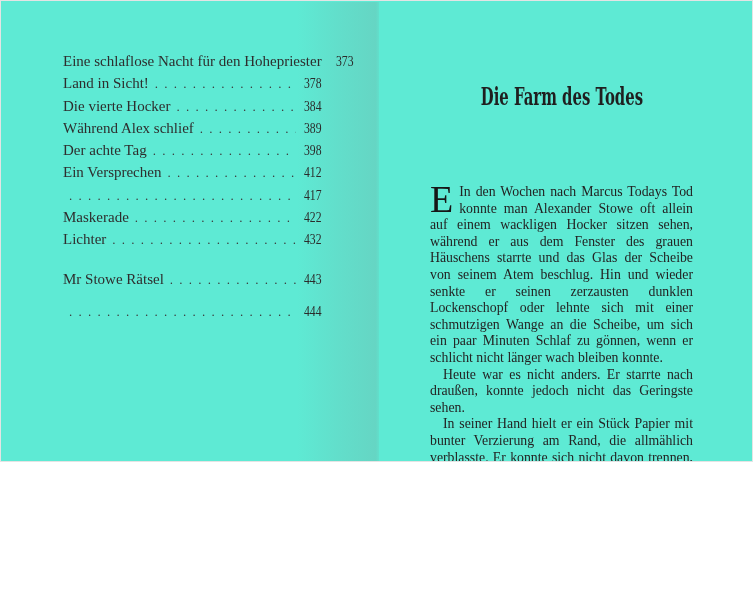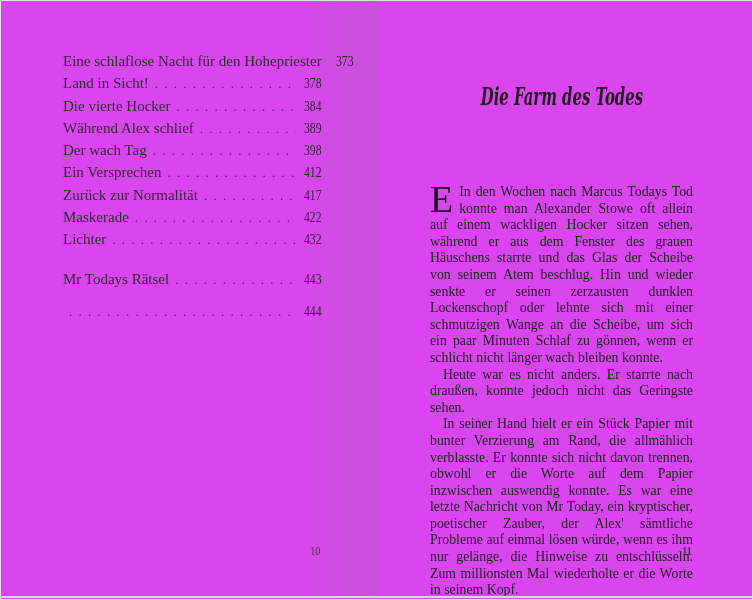--- a/index.html
+++ b/index.html
@@ -1,22 +1,22 @@
 <!DOCTYPE html>
 <html lang="de"><head>
 <meta charset="utf-8">
 <style>
   html, body { margin: 0; padding: 0; background: #ffffff; }
   * { box-sizing: border-box; }
 
   .scan {
     position: relative;
     width: 753px;
-    height: 600px;
-    background: #d946ef;
+    height: 462px;
+    background: #5eead4;
     border: 1px solid #e4e4e4;
     overflow: hidden;
     font-family: "Liberation Serif", serif;
   }
 
   
   .gutter {
     position: absolute;
     left: 296px;
     top: 1px;
@@ -95,21 +95,20 @@
   .page-num-right { left: 430px; width: 262px; font-weight: bold; }
 
   
   .chapter-title {
     position: absolute;
     left: 408px;
     top: 81px;
     width: 306px;
     text-align: center;
     white-space: nowrap;
-    font-style: italic;
   }
   .chapter-title span {
     display: inline-block;
     font-family: "DejaVu Serif", serif;
     font-weight: bold;
     font-size: 24px;
     letter-spacing: 0px;
     color: #1f1f1f;
     transform: scaleX(0.62);
     transform-origin: center;
@@ -161,48 +160,47 @@
       <span class="toc-label">Die vierte Hocker</span>
       <span class="toc-leader"></span>
       <span class="toc-page">384</span>
     </div>
     <div class="toc-row">
       <span class="toc-label">Während Alex schlief</span>
       <span class="toc-leader"></span>
       <span class="toc-page">389</span>
     </div>
     <div class="toc-row">
-      <span class="toc-label">Der wach Tag</span>
+      <span class="toc-label">Der achte Tag</span>
       <span class="toc-leader"></span>
       <span class="toc-page">398</span>
     </div>
     <div class="toc-row">
       <span class="toc-label">Ein Versprechen</span>
       <span class="toc-leader"></span>
       <span class="toc-page">412</span>
     </div>
     <div class="toc-row">
-      <span class="toc-label">Zurück zur Normalität</span>
       <span class="toc-leader"></span>
       <span class="toc-page">417</span>
     </div>
     <div class="toc-row">
       <span class="toc-label">Maskerade</span>
       <span class="toc-leader"></span>
       <span class="toc-page">422</span>
     </div>
     <div class="toc-row">
       <span class="toc-label">Lichter</span>
       <span class="toc-leader"></span>
       <span class="toc-page">432</span>
     </div>
 
     <div class="toc-appendix">
       <div class="toc-row">
-        <span class="toc-label">Mr Todays Rätsel</span>
+        <span class="toc-label">Mr Stowe Rätsel</span>
         <span class="toc-leader"></span>
         <span class="toc-page">443</span>
       </div>
       <div class="toc-row">
         <span class="toc-leader"></span>
         <span class="toc-page">444</span>
       </div>
     </div>
   </div>
 

